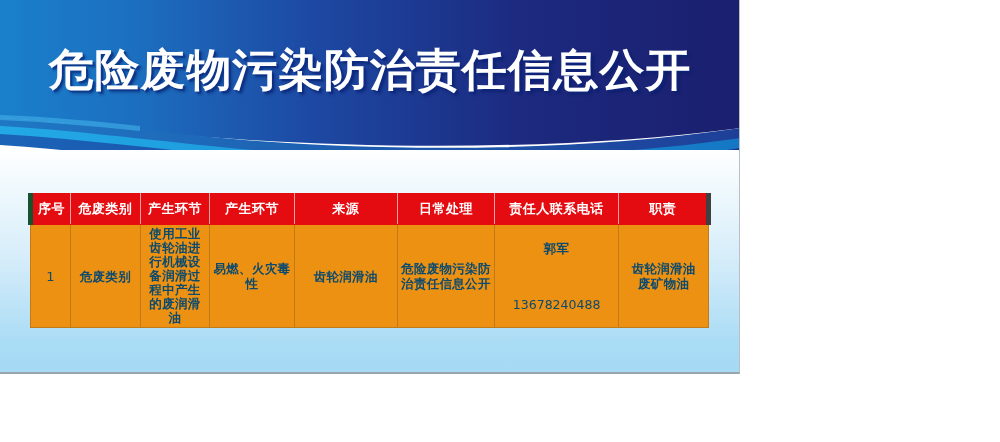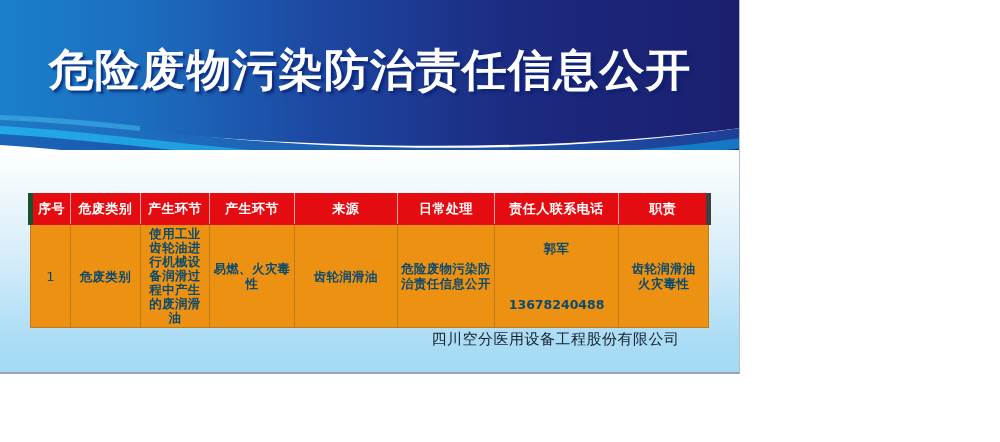--- a/index.html
+++ b/index.html
@@ -121,21 +121,21 @@
     letter-spacing: 0.3px;
   }
   #waste-table tbody td.num {
     font-size: 13px;
     font-weight: normal;
   }
   #waste-table tbody td.wrap-narrow {
     line-height: 14px;
   }
   .cell-line { display: block; }
-  .cell-phone { font-weight: bold; letter-spacing: 0; margin-top: 41px; }
+  .cell-phone { font-weight: normal; letter-spacing: 0; margin-top: 41px; }
 
   
   #company-footer {
     position: absolute;
     left: 400px;
     top: 330px;
     width: 311px;
     text-align: center;
     font-family: "DejaVu Sans", "Liberation Sans", sans-serif;
     font-size: 15px;
@@ -232,21 +232,20 @@
         <td class="wrap-narrow">使用工业齿轮油进行机械设备润滑过程中产生的废润滑油</td>
         <td>易燃、火灾毒性</td>
         <td>齿轮润滑油</td>
         <td>危险废物污染防治责任信息公开</td>
         <td>
           <span class="cell-line">郭军</span>
           <span class="cell-line cell-phone">13678240488</span>
         </td>
         <td>
           <span class="cell-line">齿轮润滑油</span>
-          <span class="cell-line">火灾毒性</span>
+          <span class="cell-line">废矿物油</span>
         </td>
       </tr>
     </tbody>
   </table>
 
-  <div id="company-footer">四川空分医用设备工程股份有限公司</div>
 
 </div>
 
 </body></html>

